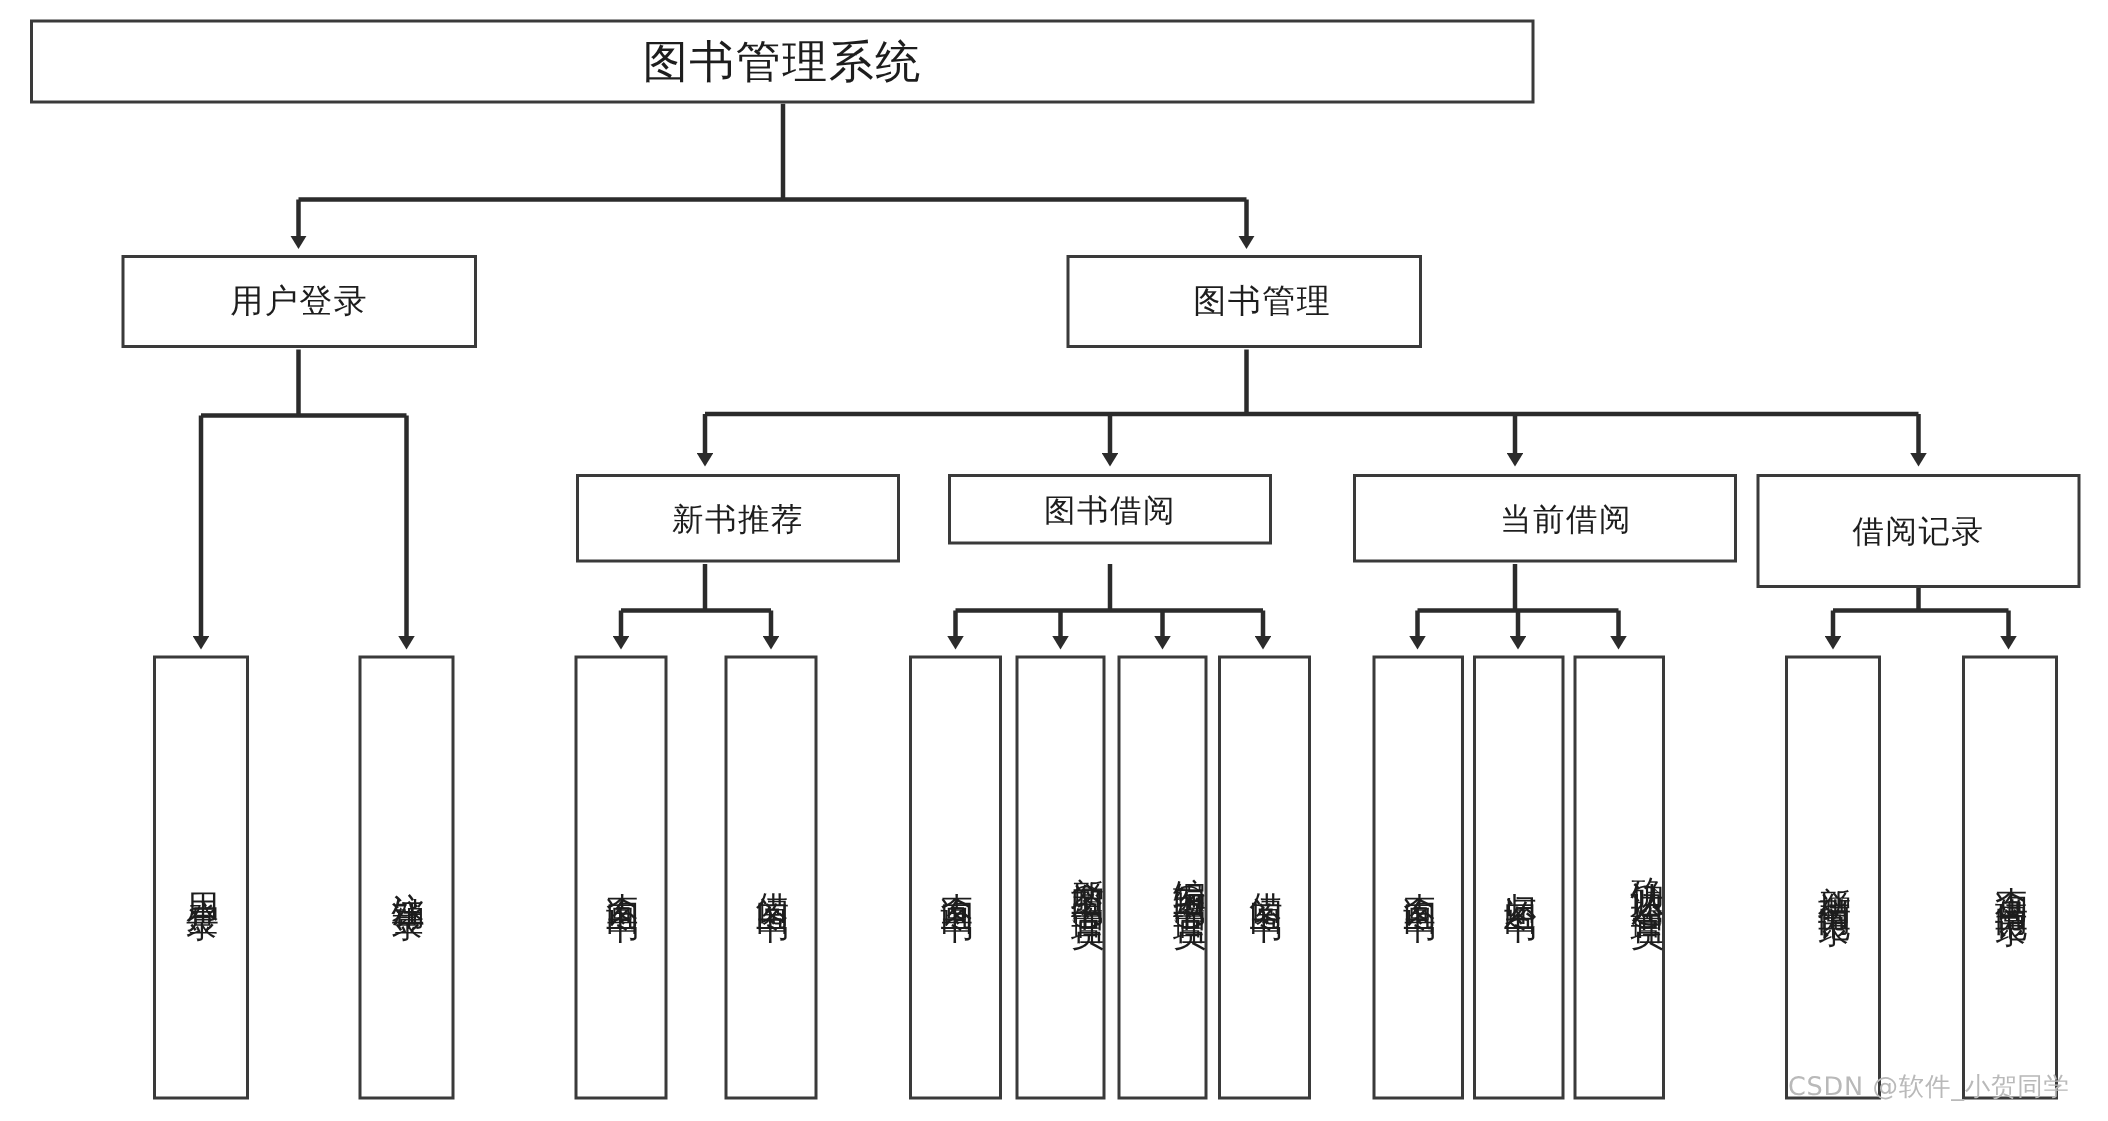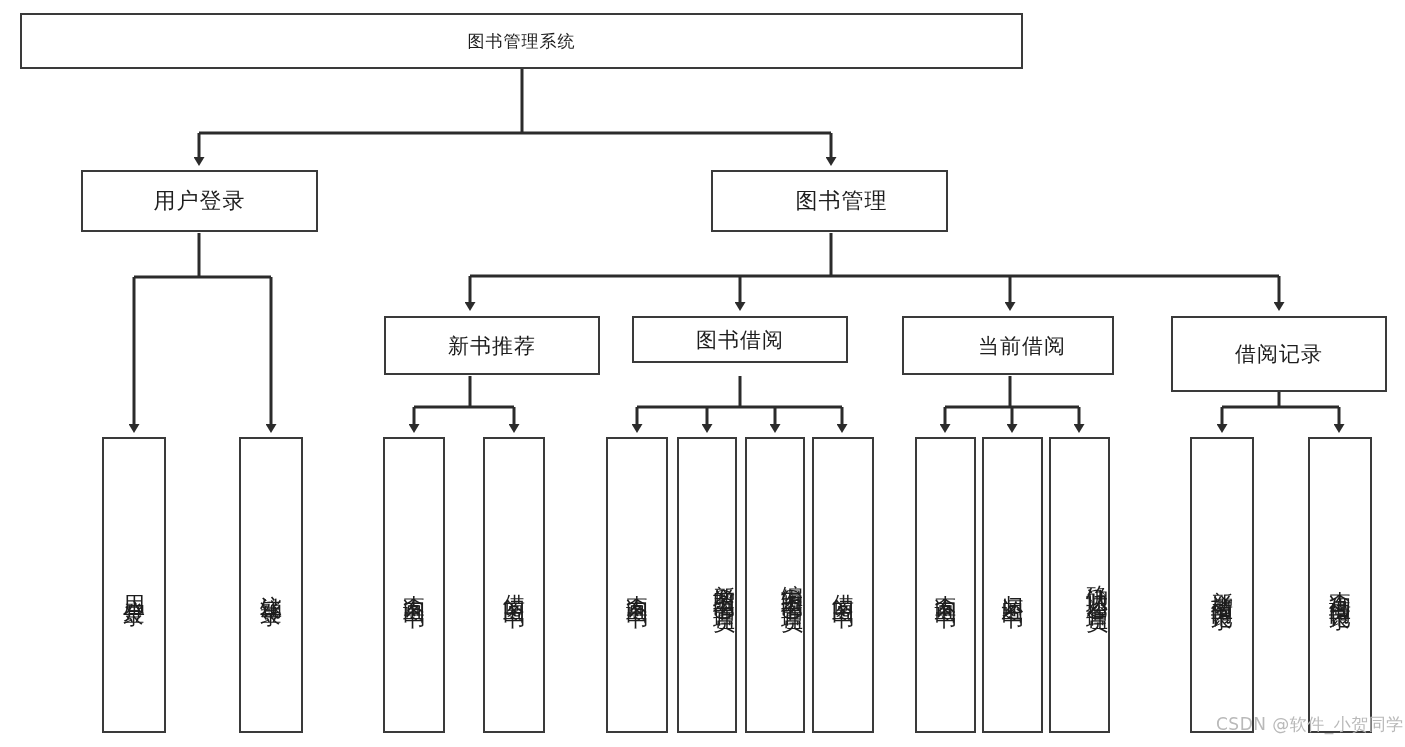--- a/index.html
+++ b/index.html
@@ -25,21 +25,21 @@
     box-sizing:border-box;
     background:#ffffff;
     border:2px solid #3a3a3a;
     display:flex;
     align-items:center;
     justify-content:center;
     color:#1d1d1d;
     letter-spacing:1px;
   }
   .node.root{
-    font-size:17px;
+    font-size:30px;
   }
   .node.lvl2{
     font-size:22px;
   }
   .node.lvl3{
     font-size:21px;
   }
   .node.leaf{
     writing-mode:vertical-rl;
     text-orientation:upright;
@@ -53,21 +53,20 @@
     align-items:flex-start;
   }
   .watermark{
     position:absolute;
     left:1192px;
     top:713px;
     font-size:17px;
     color:#b9b9b9;
     letter-spacing:0.5px;
     white-space:nowrap;
-    padding-left:24px;
   }
 </style>
 </head>
 <body>
 
 <div id="stage">
 
   <svg class="wires" viewBox="0 0 1405 747" xmlns="http://www.w3.org/2000/svg">
     <defs>
       <marker id="arrow" markerWidth="9" markerHeight="11" refX="1" refY="5.5" orient="auto" markerUnits="userSpaceOnUse">
@@ -128,21 +127,21 @@
   <div class="node lvl2" style="left:711px;top:170px;width:237px;height:62px;padding-left:24px;">
     <span>图书管理</span>
   </div>
 
   <div class="node lvl3" style="left:362px;top:316px;width:216px;height:59px;margin-left:22px;">
     <span>新书推荐</span>
   </div>
   <div class="node lvl3" style="left:632px;top:316px;width:216px;height:47px;">
     <span>图书借阅</span>
   </div>
-  <div class="node lvl3" style="left:902px;top:316px;width:212px;height:59px;padding-left:28px;">
+  <div class="node lvl3" style="left:902px;top:316px;width:256px;height:59px;padding-left:28px;">
     <span>当前借阅</span>
   </div>
   <div class="node lvl3" style="left:1171px;top:316px;width:216px;height:76px;">
     <span>借阅记录</span>
   </div>
 
   <div class="node leaf" style="left:102px;top:437px;width:64px;height:296px;">
     <span>用户登录</span>
   </div>
   <div class="node leaf" style="left:239px;top:437px;width:64px;height:296px;">

